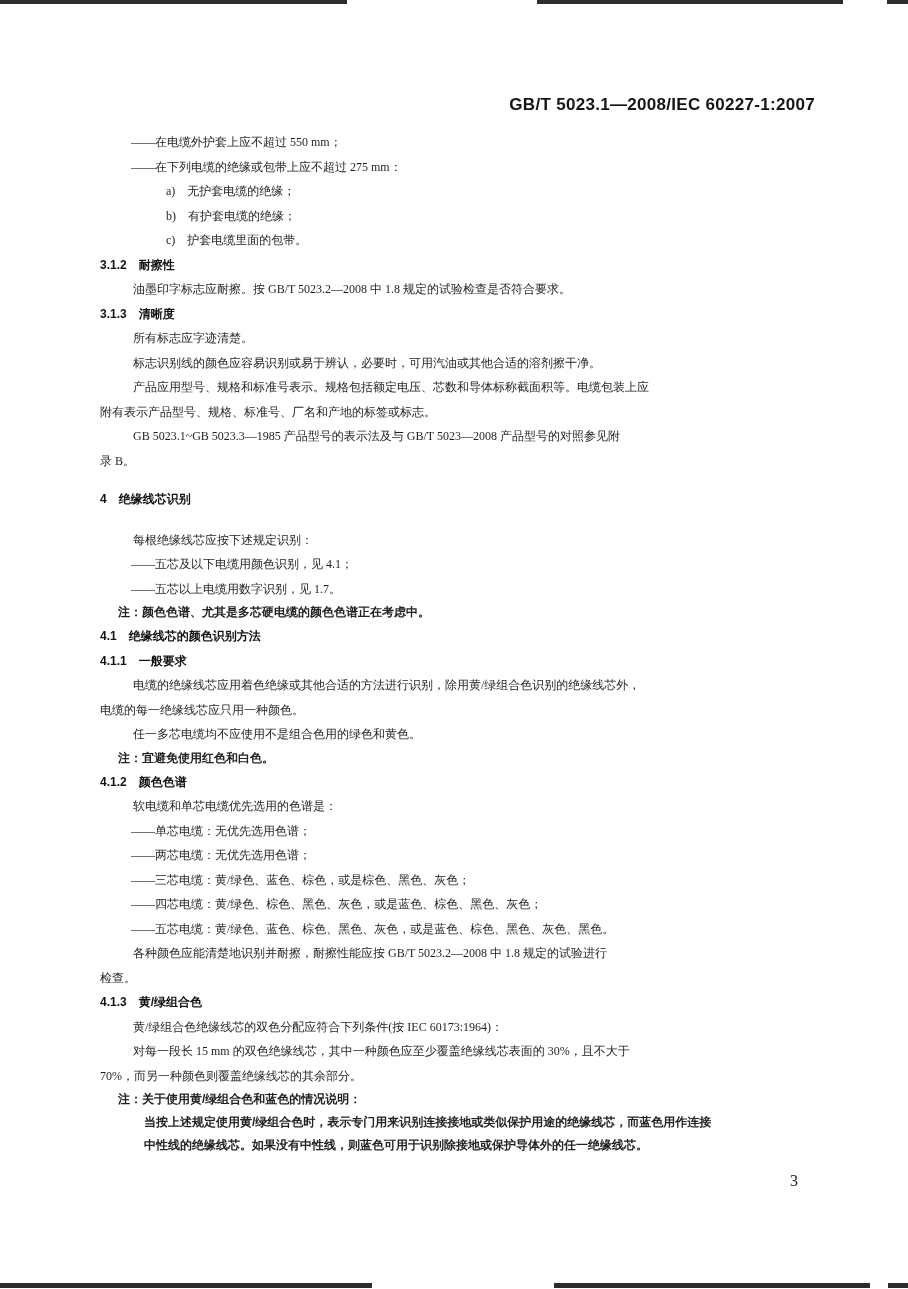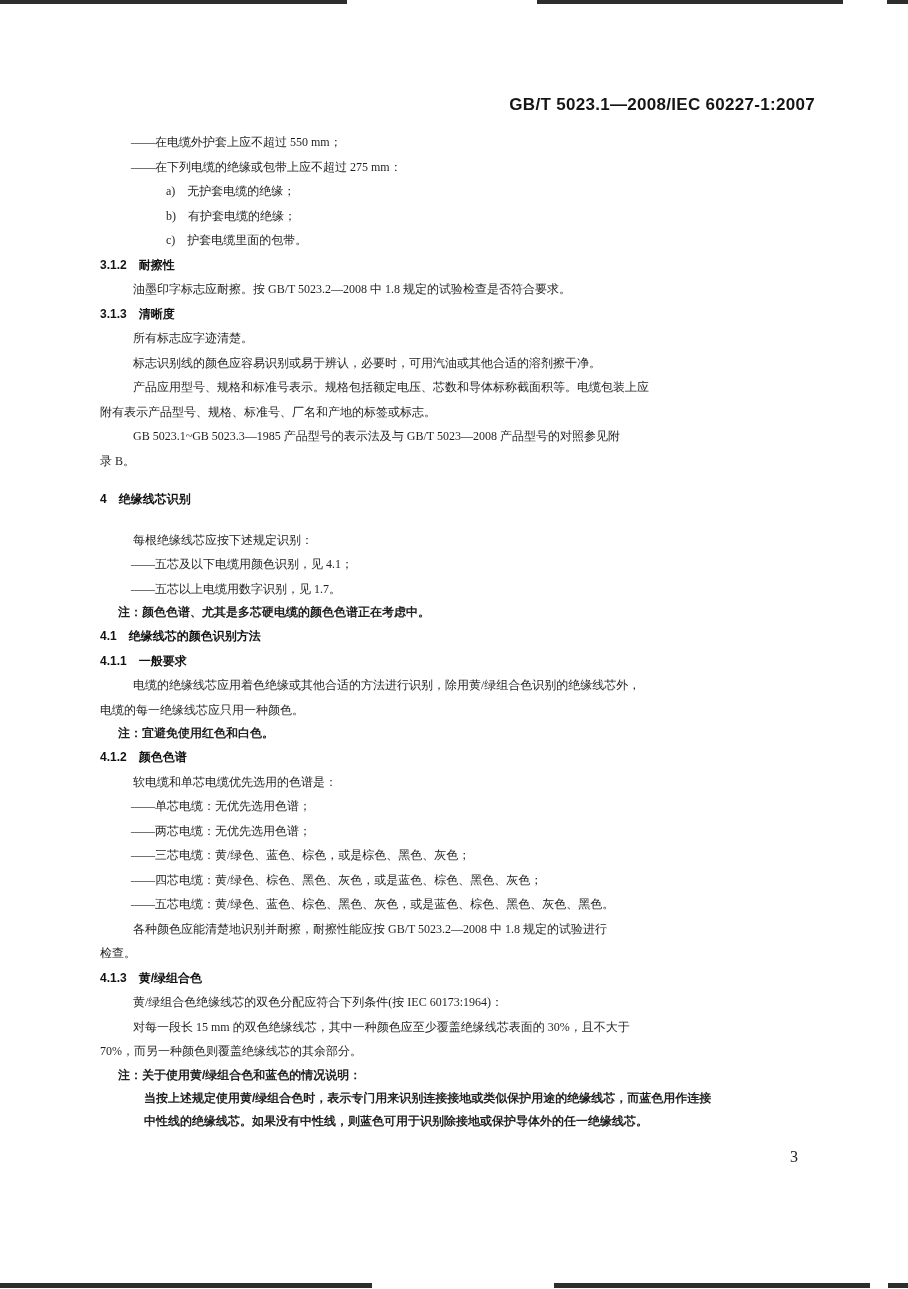--- a/index.html
+++ b/index.html
@@ -75,20 +75,21 @@
   <div class="line">录 B。</div>
   <div class="line h chapter">4　绝缘线芯识别</div>
   <div class="line p after-chapter">每根绝缘线芯应按下述规定识别：</div>
   <div class="line dash">——五芯及以下电缆用颜色识别，见 4.1；</div>
   <div class="line dash">——五芯以上电缆用数字识别，见 1.7。</div>
   <div class="line note">注：颜色色谱、尤其是多芯硬电缆的颜色色谱正在考虑中。</div>
   <div class="line h">4.1　绝缘线芯的颜色识别方法</div>
   <div class="line h">4.1.1　一般要求</div>
   <div class="line p">电缆的绝缘线芯应用着色绝缘或其他合适的方法进行识别，除用黄/绿组合色识别的绝缘线芯外，</div>
   <div class="line">电缆的每一绝缘线芯应只用一种颜色。</div>
+  <div class="line p">任一多芯电缆均不应使用不是组合色用的绿色和黄色。</div>
   <div class="line note">注：宜避免使用红色和白色。</div>
   <div class="line h">4.1.2　颜色色谱</div>
   <div class="line p">软电缆和单芯电缆优先选用的色谱是：</div>
   <div class="line dash">——单芯电缆：无优先选用色谱；</div>
   <div class="line dash">——两芯电缆：无优先选用色谱；</div>
   <div class="line dash">——三芯电缆：黄/绿色、蓝色、棕色，或是棕色、黑色、灰色；</div>
   <div class="line dash">——四芯电缆：黄/绿色、棕色、黑色、灰色，或是蓝色、棕色、黑色、灰色；</div>
   <div class="line dash">——五芯电缆：黄/绿色、蓝色、棕色、黑色、灰色，或是蓝色、棕色、黑色、灰色、黑色。</div>
   <div class="line p">各种颜色应能清楚地识别并耐擦，耐擦性能应按 GB/T 5023.2—2008 中 1.8 规定的试验进行</div>
   <div class="line">检查。</div>

